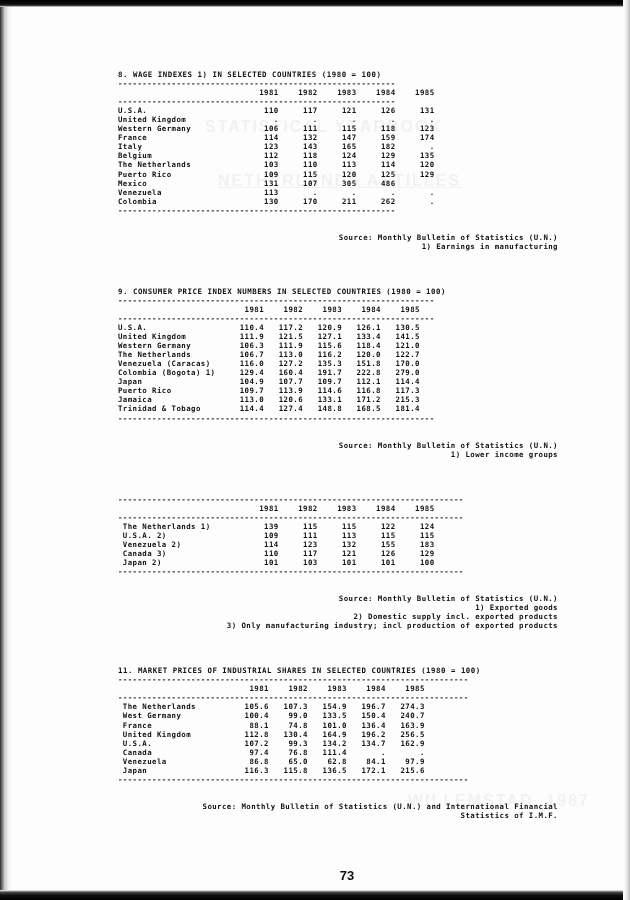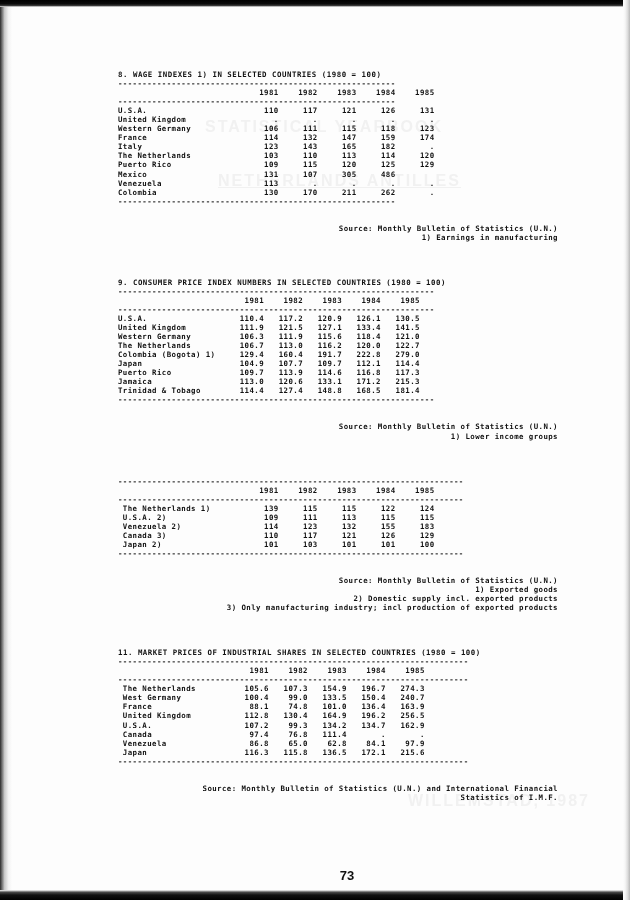--- a/index.html
+++ b/index.html
@@ -131,20 +131,21 @@
         <pre class="mono title">8. WAGE INDEXES 1) IN SELECTED COUNTRIES (1980 = 100)</pre>
         <pre class="mono rule">---------------------------------------------------------</pre>
         <pre class="mono ">                             1981    1982    1983    1984    1985</pre>
         <pre class="mono rule">---------------------------------------------------------</pre>
         <div>
           <pre class="mono ">U.S.A.                        110     117     121     126     131</pre>
           <pre class="mono ">United Kingdom                  .       .       .       .       .</pre>
           <pre class="mono ">Western Germany               106     111     115     118     123</pre>
           <pre class="mono ">France                        114     132     147     159     174</pre>
           <pre class="mono ">Italy                         123     143     165     182       .</pre>
+          <pre class="mono ">Belgium                       112     118     124     129     135</pre>
           <pre class="mono ">The Netherlands               103     110     113     114     120</pre>
           <pre class="mono ">Puerto Rico                   109     115     120     125     129</pre>
           <pre class="mono ">Mexico                        131     107     305     486        </pre>
           <pre class="mono ">Venezuela                     113       .       .       .       .</pre>
           <pre class="mono ">Colombia                      130     170     211     262       .</pre>
         </div>
         <pre class="mono rule">---------------------------------------------------------</pre>
         <div class="gap-md"></div>
         <div>
           <pre class="mono note">Source: Monthly Bulletin of Statistics (U.N.)</pre>
@@ -155,20 +156,21 @@
       <div class="blk">
         <pre class="mono title">9. CONSUMER PRICE INDEX NUMBERS IN SELECTED COUNTRIES (1980 = 100)</pre>
         <pre class="mono rule">-----------------------------------------------------------------</pre>
         <pre class="mono ">                          1981    1982    1983    1984    1985</pre>
         <pre class="mono rule">-----------------------------------------------------------------</pre>
         <div>
           <pre class="mono ">U.S.A.                   110.4   117.2   120.9   126.1   130.5</pre>
           <pre class="mono ">United Kingdom           111.9   121.5   127.1   133.4   141.5</pre>
           <pre class="mono ">Western Germany          106.3   111.9   115.6   118.4   121.0</pre>
           <pre class="mono ">The Netherlands          106.7   113.0   116.2   120.0   122.7</pre>
+          <pre class="mono ">Venezuela (Caracas)      116.0   127.2   135.3   151.8   170.0</pre>
           <pre class="mono ">Colombia (Bogota) 1)     129.4   160.4   191.7   222.8   279.0</pre>
           <pre class="mono ">Japan                    104.9   107.7   109.7   112.1   114.4</pre>
           <pre class="mono ">Puerto Rico              109.7   113.9   114.6   116.8   117.3</pre>
           <pre class="mono ">Jamaica                  113.0   120.6   133.1   171.2   215.3</pre>
           <pre class="mono ">Trinidad &amp; Tobago        114.4   127.4   148.8   168.5   181.4</pre>
         </div>
         <pre class="mono rule">-----------------------------------------------------------------</pre>
         <div class="gap-md"></div>
         <div>
           <pre class="mono note">Source: Monthly Bulletin of Statistics (U.N.)</pre>

